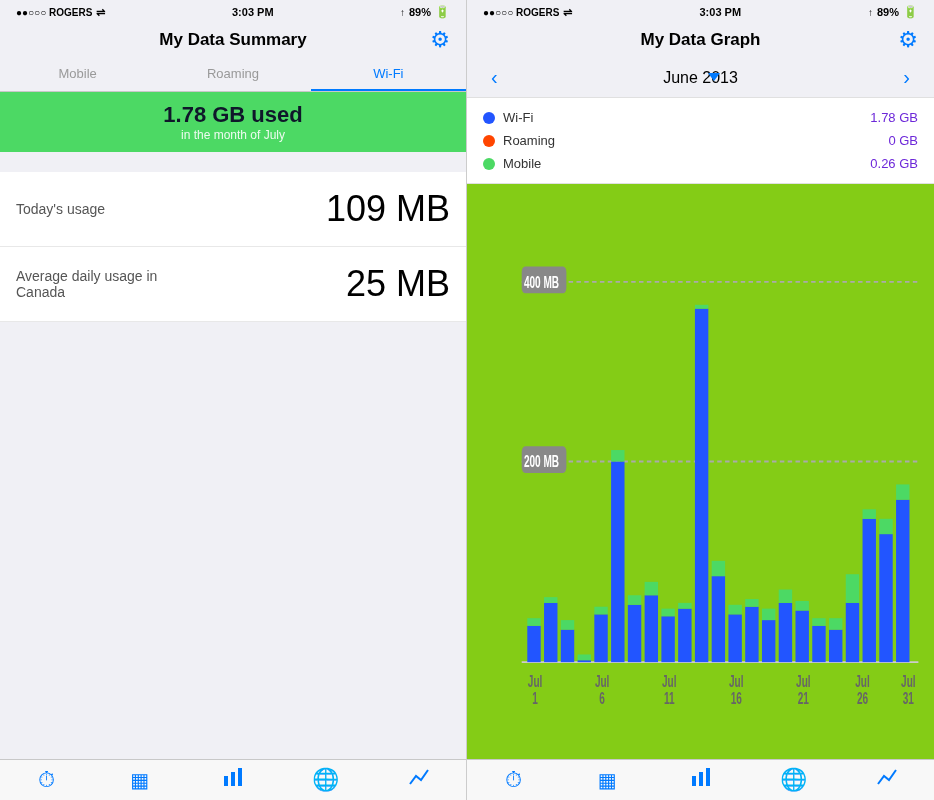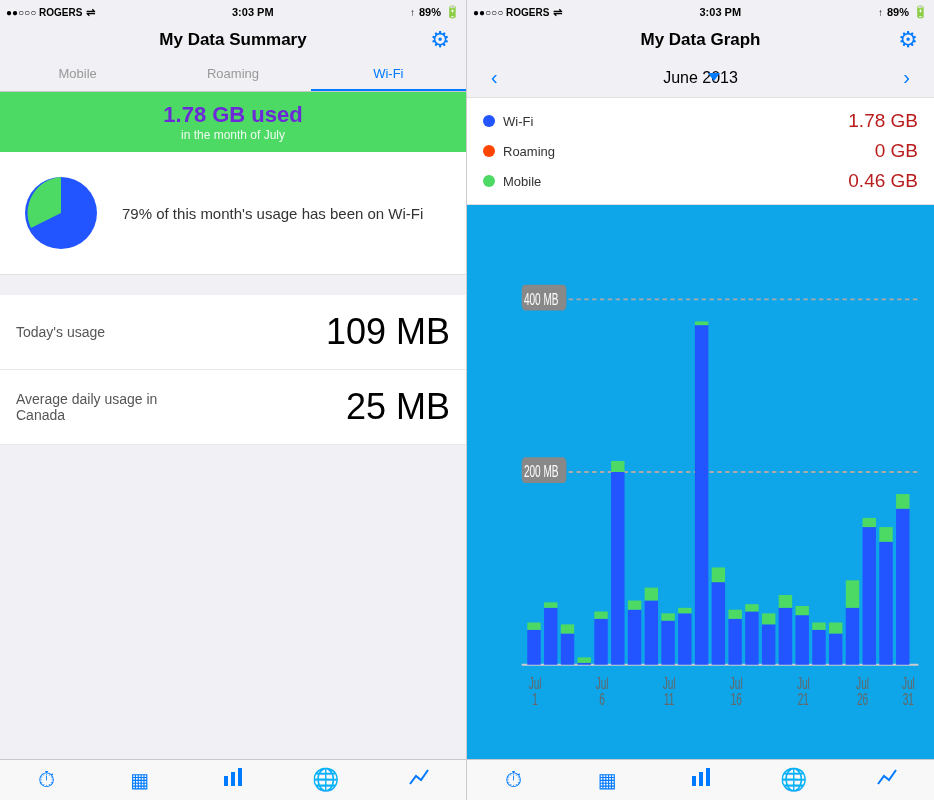--- a/index.html
+++ b/index.html
@@ -26,21 +26,21 @@
       display: flex;
       flex-direction: column;
       border-right: 1px solid #ccc;
     }
     .status-bar {
       background: #f0f0f5;
       height: 24px;
       display: flex;
       align-items: center;
       justify-content: space-between;
-      padding: 0 6px;
+      padding: 0 16px;
       font-size: 11px;
       font-weight: 600;
       color: #000;
     }
     .status-left { display: flex; align-items: center; gap: 4px; }
     .status-right { display: flex; align-items: center; gap: 4px; }
     .header {
       background: #f0f0f5;
       padding: 6px 4px 8px;
       display: flex;
@@ -78,21 +78,21 @@
       border-bottom: 2px solid #007aff;
     }
     .usage-banner {
       background: #4cd964;
       padding: 10px 16px;
       text-align: center;
     }
     .usage-banner .main-value {
       font-size: 22px;
       font-weight: 600;
-      color: #6d28d9;
+      color: #0f172a;
     }
     .usage-banner .sub-text {
       font-size: 12px;
       color: rgba(255,255,255,0.9);
     }
     .pie-section {
       display: flex;
       align-items: center;
       padding: 16px;
       background: #fff;
@@ -195,29 +195,30 @@
     .legend-dot {
       width: 12px;
       height: 12px;
       border-radius: 50%;
     }
     .legend-label {
       font-size: 13px;
       color: #333;
     }
     .legend-value {
-      font-size: 19px;
-      color: #b91c1c;
+      font-size: 13px;
+      color: #6d28d9;
     }
     .graph-area {
       flex: 1;
-      background: #0ea5e9;
+      background: #84cc16;
       position: relative;
       padding: 10px 10px 30px 10px;
       overflow: hidden;
+      font-weight: bold;
     }
     .triangle-marker {
       position: absolute;
       top: 4px;
       right: 18px;
       width: 0;
       height: 0;
       border-left: 6px solid transparent;
       border-right: 6px solid transparent;
       border-top: 8px solid #007aff;
@@ -258,31 +259,20 @@
       <div class="tab-top active">
         <span>Wi-Fi</span>
       </div>
     </div>
 
     <div class="usage-banner">
       <div class="main-value">1.78 GB used</div>
       <div class="sub-text">in the month of July</div>
     </div>
 
-    <div class="pie-section">
-      <svg class="pie-chart" viewBox="0 0 100 100">
-
-        <circle cx="50" cy="50" r="40" fill="none"></circle>
-
-        <circle cx="50" cy="50" r="40" fill="#2255ff"></circle>
-
-        <path d="M50,50 L50,10 A40,40 0 0,0 16.6,66.8 Z" fill="#4cd964"></path>
-      </svg>
-      <div class="pie-text">79% of this month's usage has been on Wi-Fi</div>
-    </div>
 
     <div class="stats-section">
       <div class="stat-row">
         <span class="stat-label">Today's usage</span>
         <span class="stat-value">109 MB</span>
       </div>
       <div class="stat-row">
         <span class="stat-label">Average daily usage in Canada</span>
         <span class="stat-value">25 MB</span>
       </div>
@@ -361,21 +351,21 @@
           <div class="legend-dot" style="background:#ff4500;"></div>
           <span class="legend-label">Roaming</span>
         </div>
         <span class="legend-value">0 GB</span>
       </div>
       <div class="legend-row">
         <div class="legend-left">
           <div class="legend-dot" style="background:#4cd964;"></div>
           <span class="legend-label">Mobile</span>
         </div>
-        <span class="legend-value">0.46 GB</span>
+        <span class="legend-value">0.26 GB</span>
       </div>
     </div>
 
     <div class="graph-area">
       
       <svg width="100%" height="100%" viewBox="0 0 400 280" preserveAspectRatio="none">
 
         <line x1="40" y1="46" x2="395" y2="46" stroke="#aaa" stroke-dasharray="4,3" stroke-width="1"></line>
         <rect x="40" y="38" width="40" height="14" rx="3" fill="#888"></rect>
         <text x="42" y="49" font-size="9" fill="#fff">400 MB</text>

